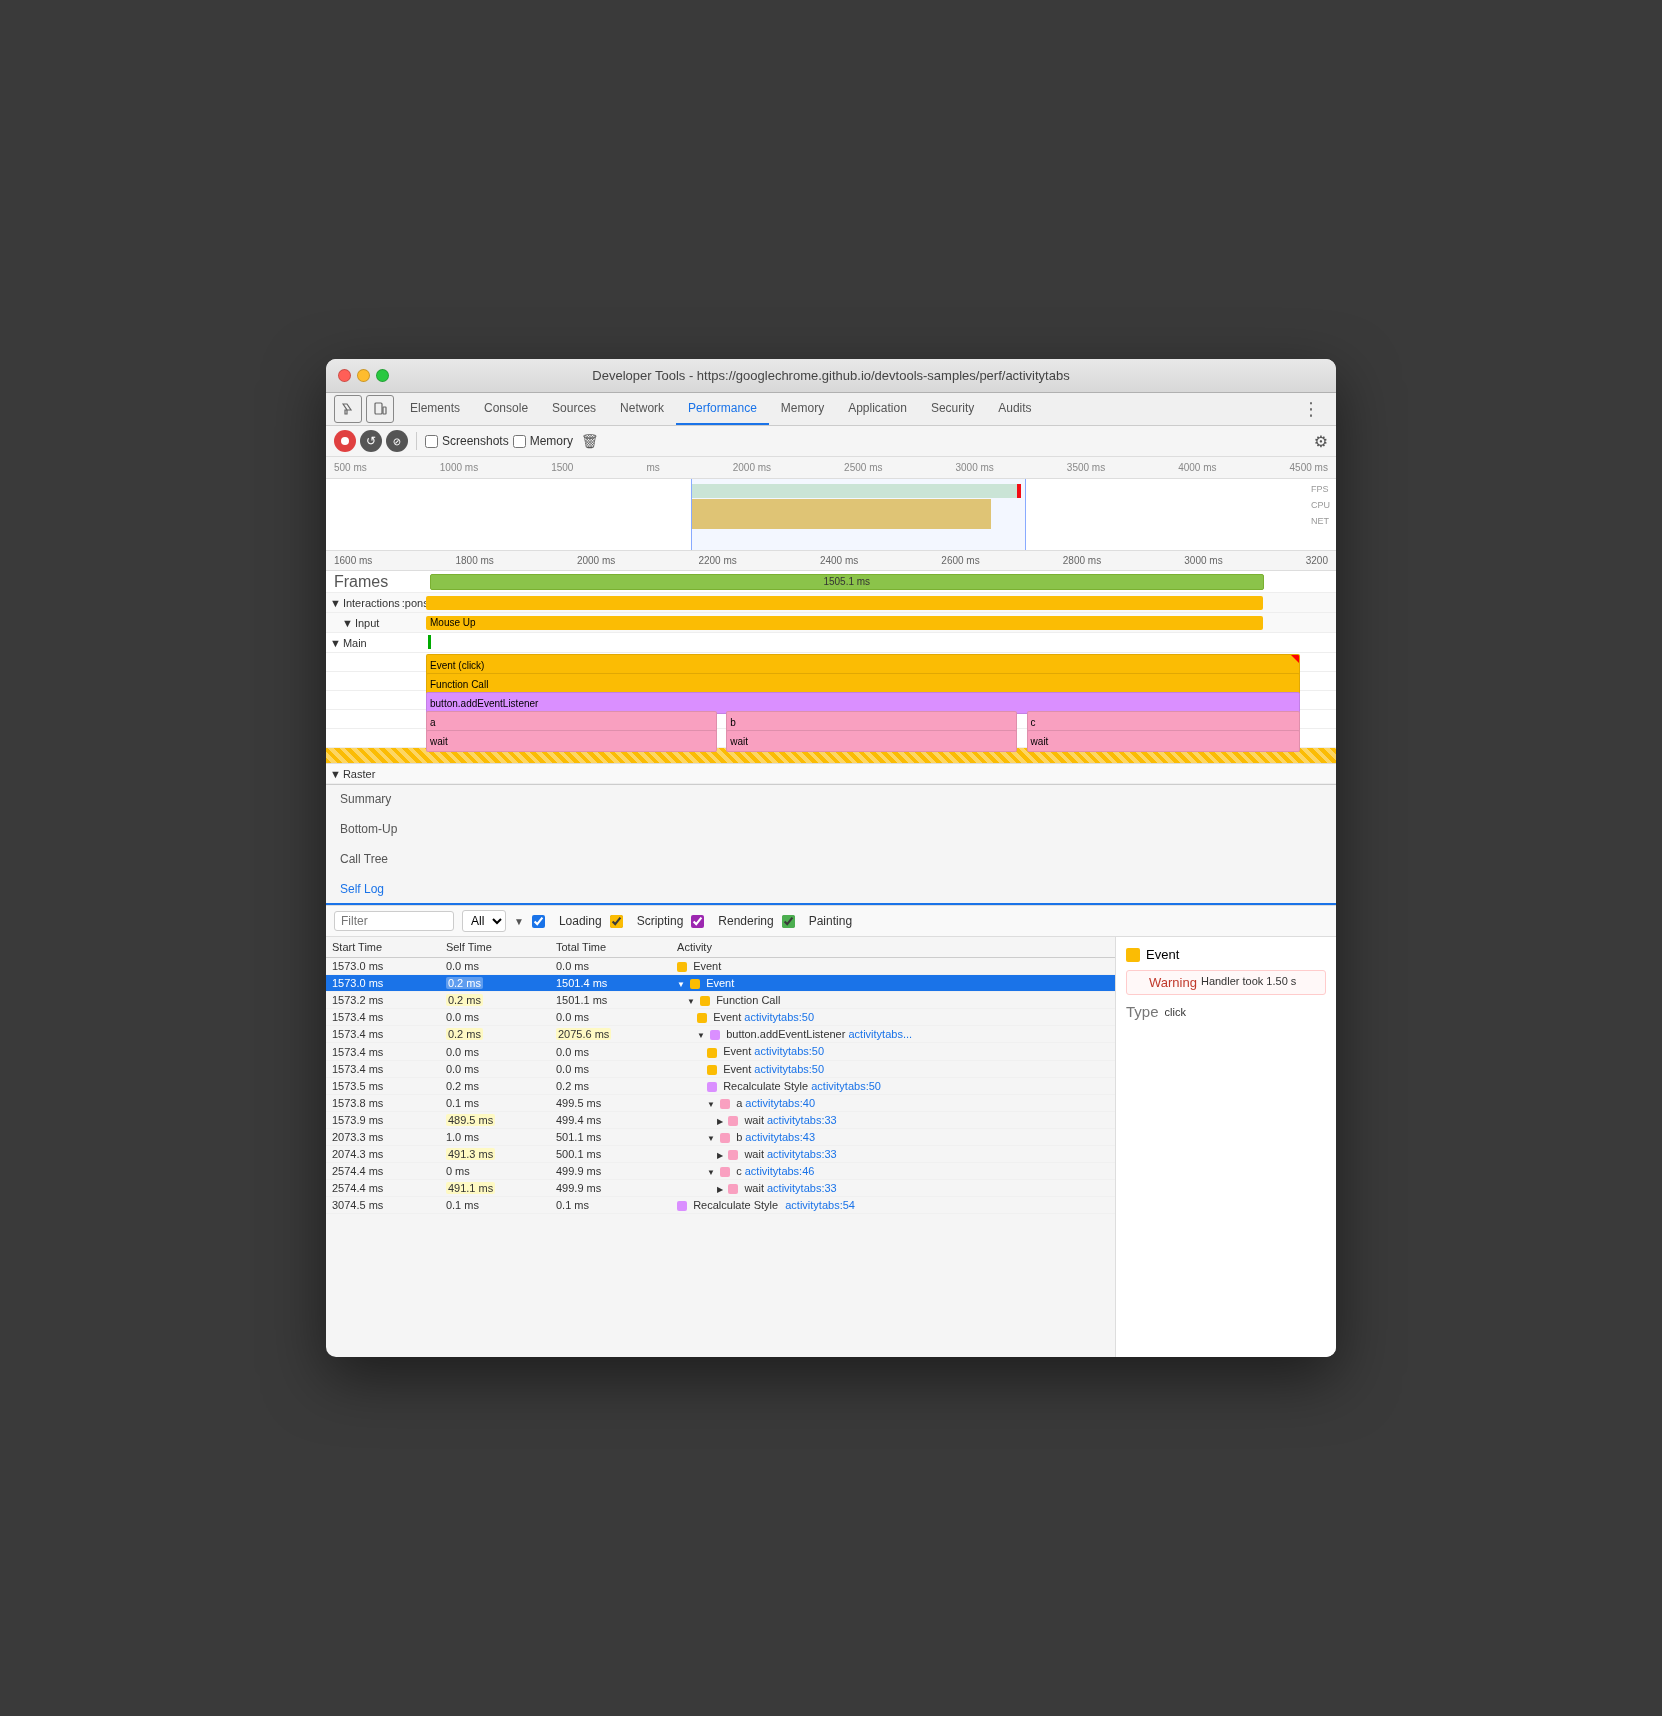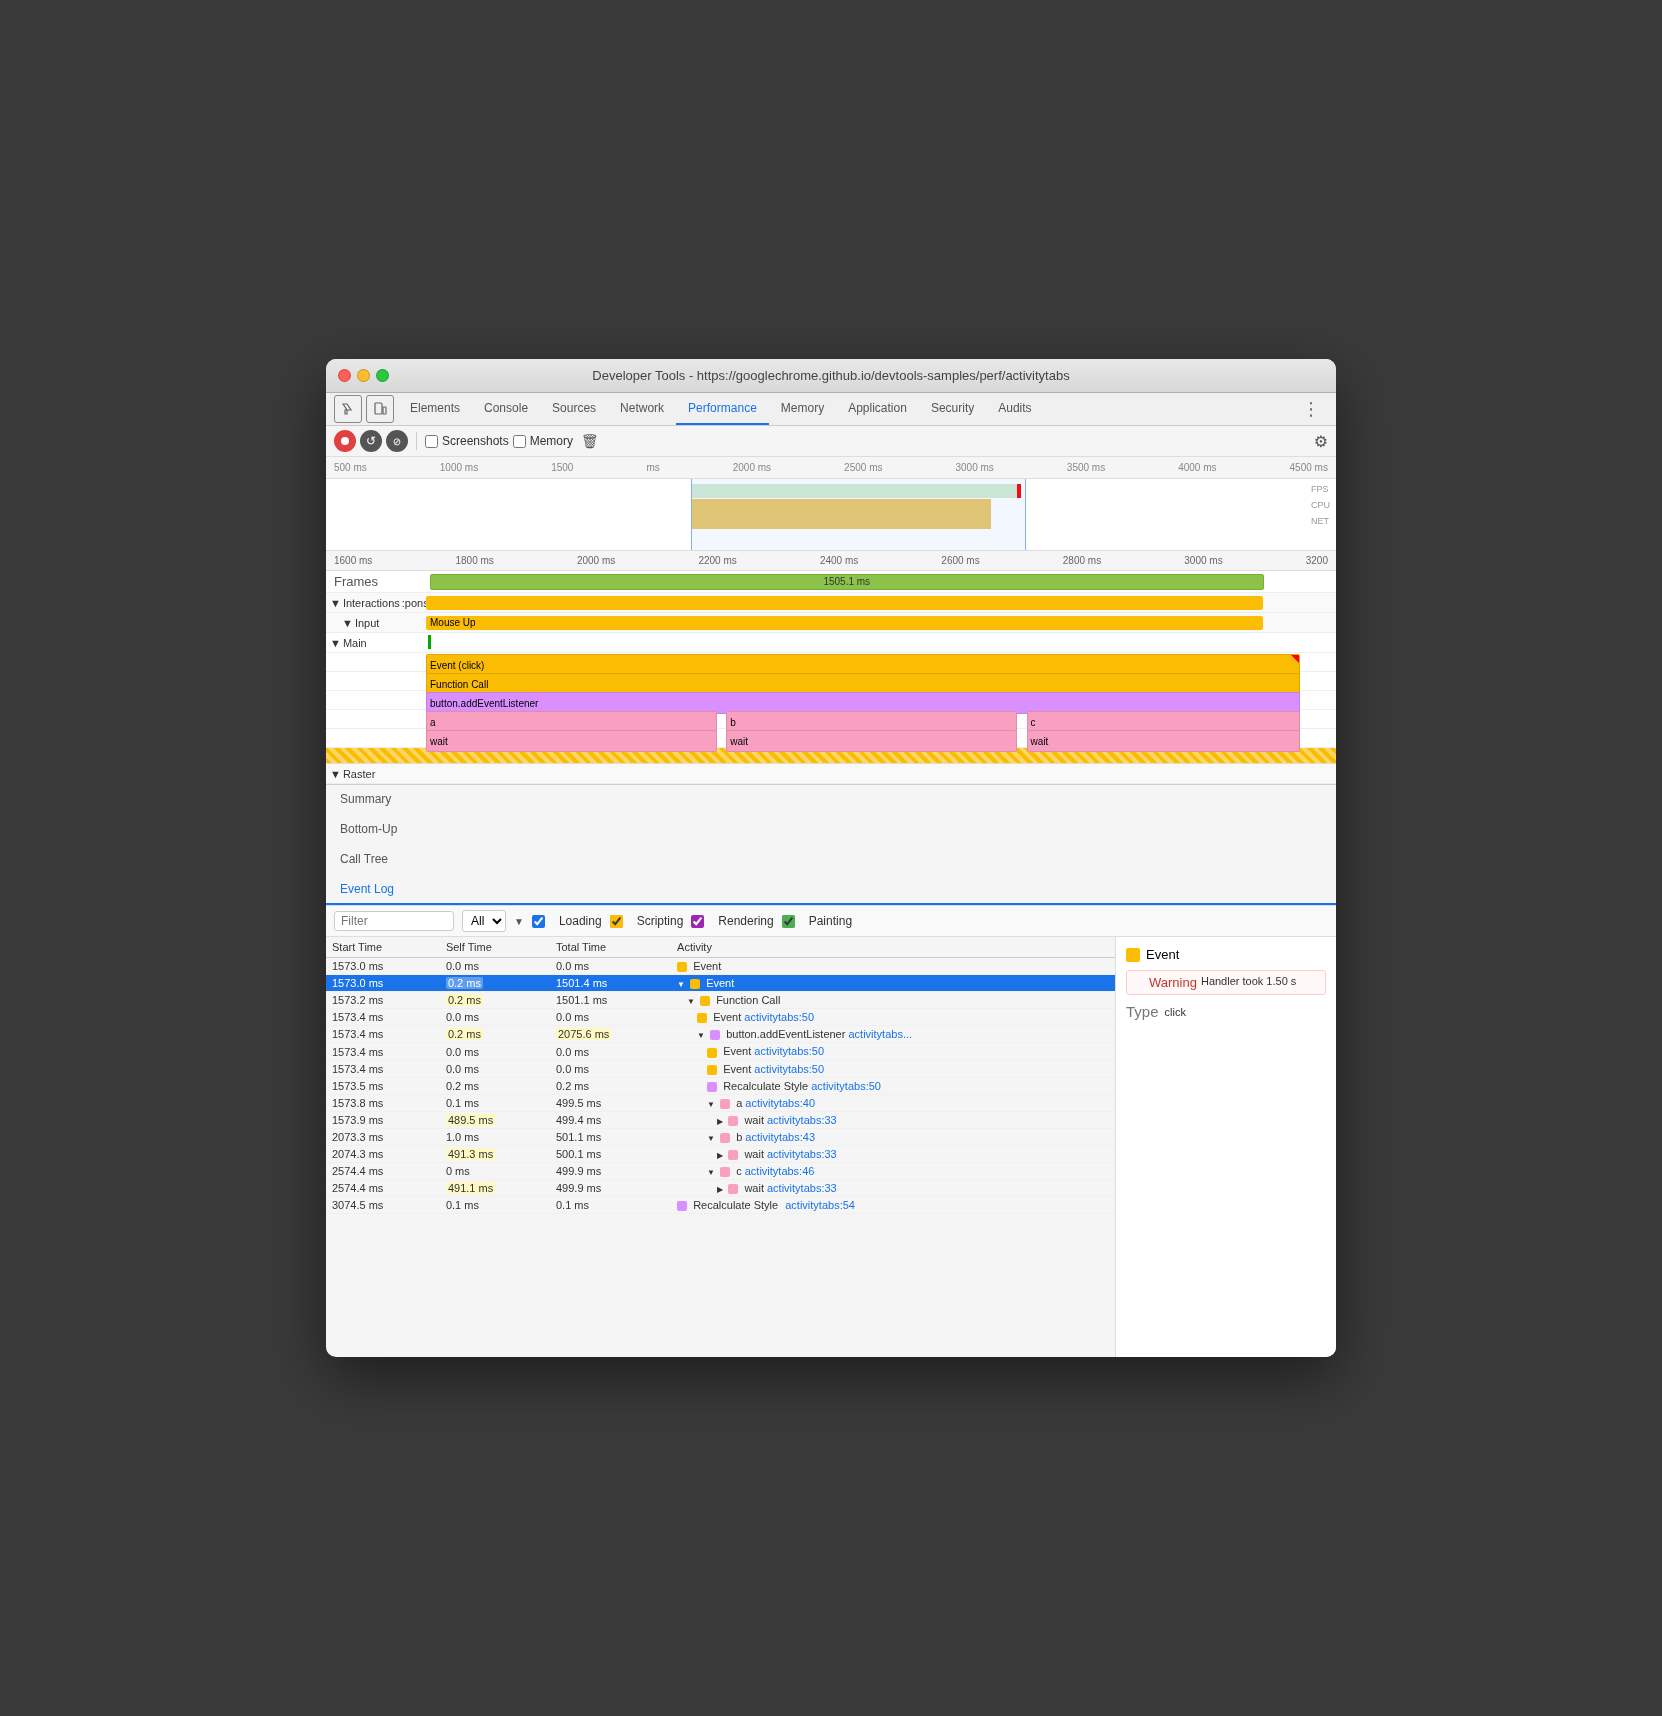--- a/index.html
+++ b/index.html
@@ -190,21 +190,21 @@
       height: 22px;
       border-bottom: 1px solid #eee;
       font-size: 11px;
       padding-left: 4px;
       background: #fff;
     }
     .frames-label {
       width: 100px;
       color: #555;
       padding-left: 4px;
-      font-size: 13px;
+      font-size: 16px;
     }
     .frames-bar-area {
       flex: 1;
       height: 16px;
       position: relative;
     }
     .frame-bar {
       position: absolute;
       height: 16px;
       background: #8bc34a;
@@ -642,21 +642,21 @@
         <span>▼</span>
         <span>Raster</span>
       </div>
     </div>
   </div>
 
   <div class="bottom-tabs">
     <div class="bottom-tab">Summary</div>
     <div class="bottom-tab">Bottom-Up</div>
     <div class="bottom-tab">Call Tree</div>
-    <div class="bottom-tab active">Event Log</div>
+    <div class="bottom-tab active">Self Log</div>
   </div>
 
   <div class="filter-bar">
     <input class="filter-input" type="text" placeholder="Filter" style="">
     <select class="filter-select">
       <option>All</option>
     </select>
     <span style="font-size:10px;color:#555;">▼</span>
     <label class="filter-check">
       <input type="checkbox" checked="" class="check-loading" style="">

